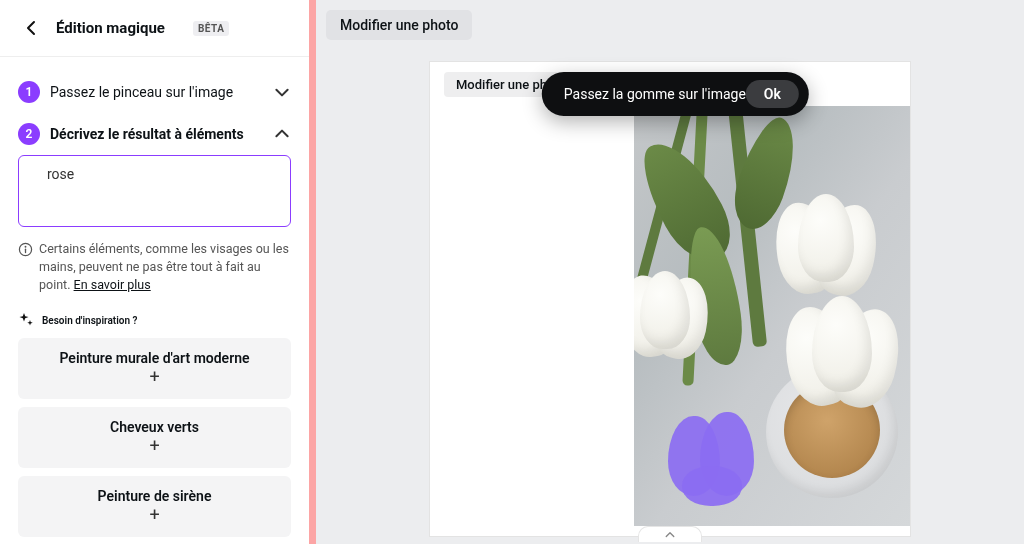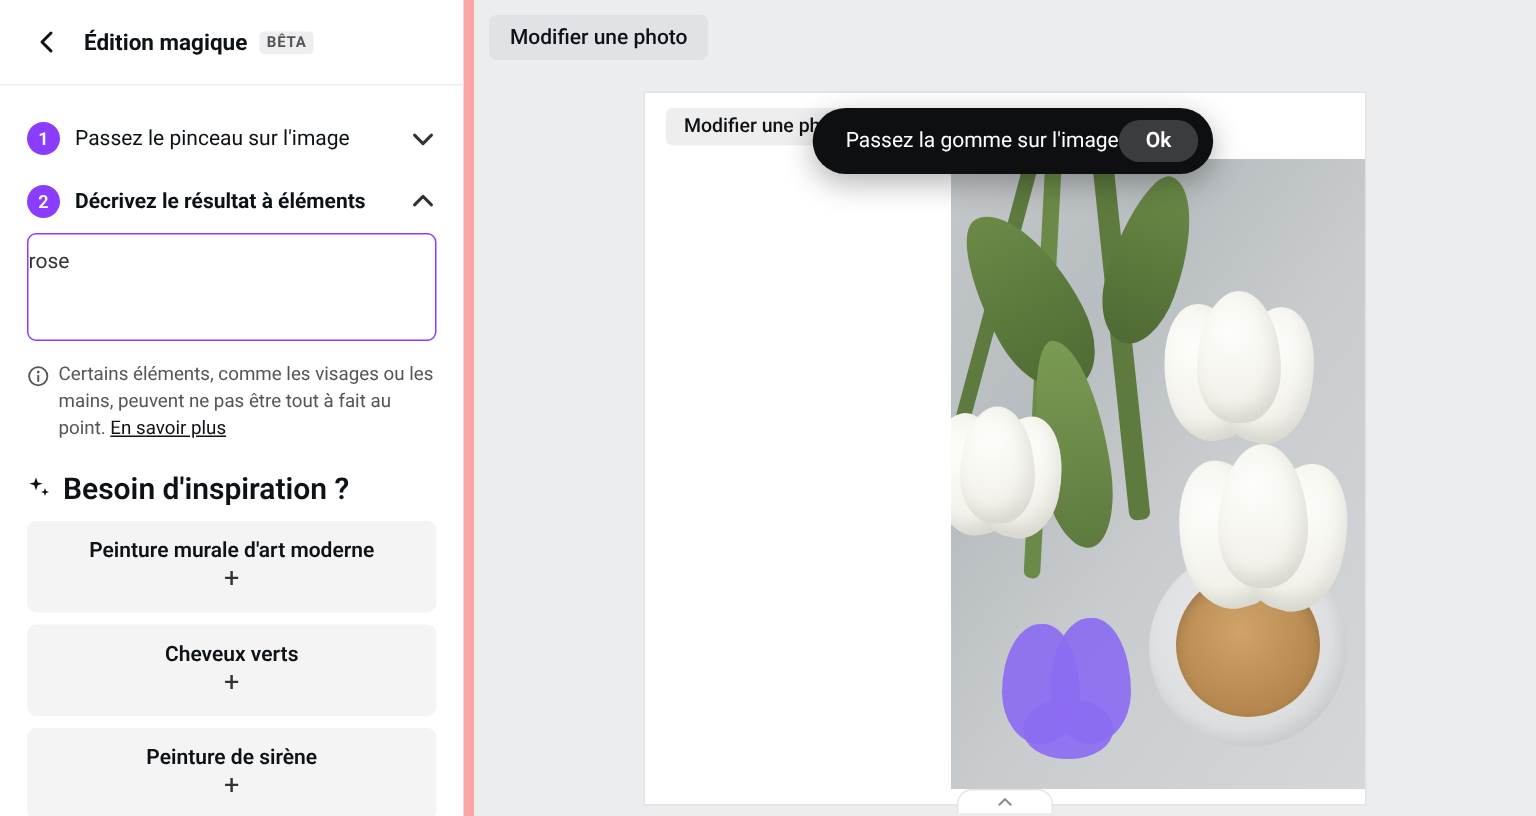--- a/index.html
+++ b/index.html
@@ -1,33 +1,33 @@
 <!DOCTYPE html>
 <html><head>
 <meta charset="utf-8">
 <style>
   * { box-sizing: border-box; margin: 0; padding: 0; }
   body { font-family: -apple-system, BlinkMacSystemFont, "Segoe UI", Roboto, Helvetica, Arial, sans-serif; font-size: 14px; color: #0d1216; width: 1024px; height: 544px; overflow: hidden; background: #fff; display: flex; }
   .sidebar { width: 316px; height: 100%; border-right: 7px solid #fca5a5; display: flex; flex-direction: column; }
   .sb-header { display: flex; align-items: center; gap: 8px; padding: 12px 16px; border-bottom: 1px solid #eee; }
   .back-btn { width: 32px; height: 32px; border-radius: 6px; display: flex; align-items: center; justify-content: center; cursor: pointer; }
   .sb-title { font-weight: 700; font-size: 15px; }
-  .beta { font-size: 10px; font-weight: 700; background: #eeeef1; color: #555; border-radius: 3px; padding: 2px 5px; letter-spacing: 0.5px; }
+  .beta { font-size: 10px; font-weight: 700; background: #eeeef1; color: #555; border-radius: 3px; padding: 2px 5px; letter-spacing: 0.5px; margin-left: 20px; }
   .sb-body { padding: 14px 18px 18px; overflow-y: auto; flex: 1; }
   .step { display: flex; align-items: center; gap: 10px; padding: 10px 0; cursor: pointer; }
   .step-badge { width: 22px; height: 22px; border-radius: 50%; background: #8b3dff; color: #fff; font-size: 12px; font-weight: 600; display: flex; align-items: center; justify-content: center; }
   .step-label { flex: 1; font-size: 14px; }
   .step1 .step-label { font-weight: 400; }
   .step2 .step-label { font-weight: 700; }
   .chev { width: 18px; height: 18px; color: #333; }
   .subtitle { color: #555; font-size: 14px; margin: 2px 0 10px; }
-  .prompt-box { width: 100%; min-height: 72px; border: 1px solid #8b3dff; border-radius: 6px; padding: 10px 0; font-size: 14px; font-family: inherit; color: #333; resize: none; outline: none; }
+  .prompt-box { width: 100%; min-height: 72px; border: 1px solid #8b3dff; border-radius: 6px; padding: 10px 28px; font-size: 14px; font-family: inherit; color: #333; resize: none; outline: none; }
   .disclaimer { display: flex; gap: 6px; font-size: 12.5px; color: #555; line-height: 1.45; margin-top: 10px; }
   .disclaimer a { color: #0d1216; text-decoration: underline; }
-  .inspire { display: flex; align-items: center; gap: 8px; font-weight: 600; font-size: 20px; margin: 18px 0 10px; text-align: center; }
+  .inspire { display: flex; align-items: center; gap: 8px; font-weight: 600; font-size: 10px; margin: 18px 0 10px; text-align: center; }
   .sugg { display: flex; align-items: center; justify-content: space-between; background: #f4f4f5; border-radius: 6px; padding: 12px 14px; font-weight: 600; font-size: 14px; margin-bottom: 8px; cursor: pointer; flex-direction: column; }
   .plus { font-size: 18px; font-weight: 400; color: #333; }
   .gen-btn { width: 100%; background: #8b3dff; color: #fff; border: none; border-radius: 6px; padding: 13px; font-size: 15px; font-weight: 600; display: flex; align-items: center; justify-content: center; gap: 8px; cursor: pointer; margin-top: 8px; }
   .main { flex: 1; background: #ecedef; position: relative; display: flex; flex-direction: column; }
   .top-chip-wrap { padding: 10px 0 8px 10px; }
   .chip { display: inline-block; background: #e1e2e5; border-radius: 5px; padding: 7px 14px; font-size: 14px; font-weight: 500; cursor: pointer; }
   .canvas-area { flex: 1; background: #ecedef; position: relative; display: flex; justify-content: center; padding-bottom: 8px; }
   .doc-frame { width: 480px; background: #fff; box-shadow: 0 0 0 1px #e3e3e3; position: relative; margin-top: 14px; }
   .inner-chip { position: absolute; top: 10px; left: 14px; background: #eeeeef; border-radius: 4px; padding: 5px 12px; font-size: 13px; font-weight: 500; }
   .photo { position: absolute; right: 0; top: 44px; width: 276px; height: 420px; overflow: hidden; }

